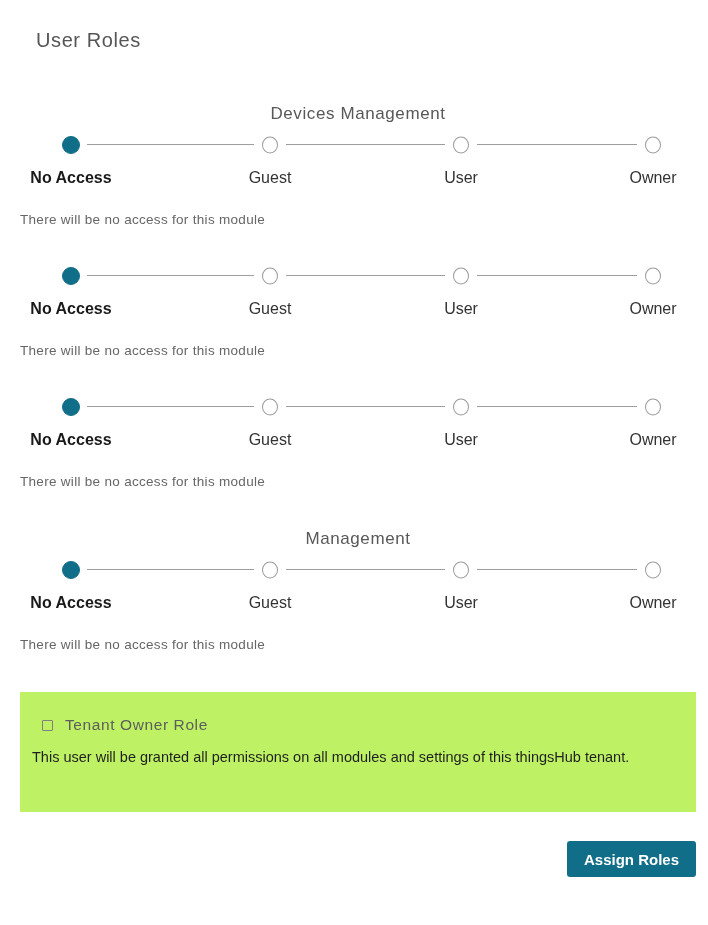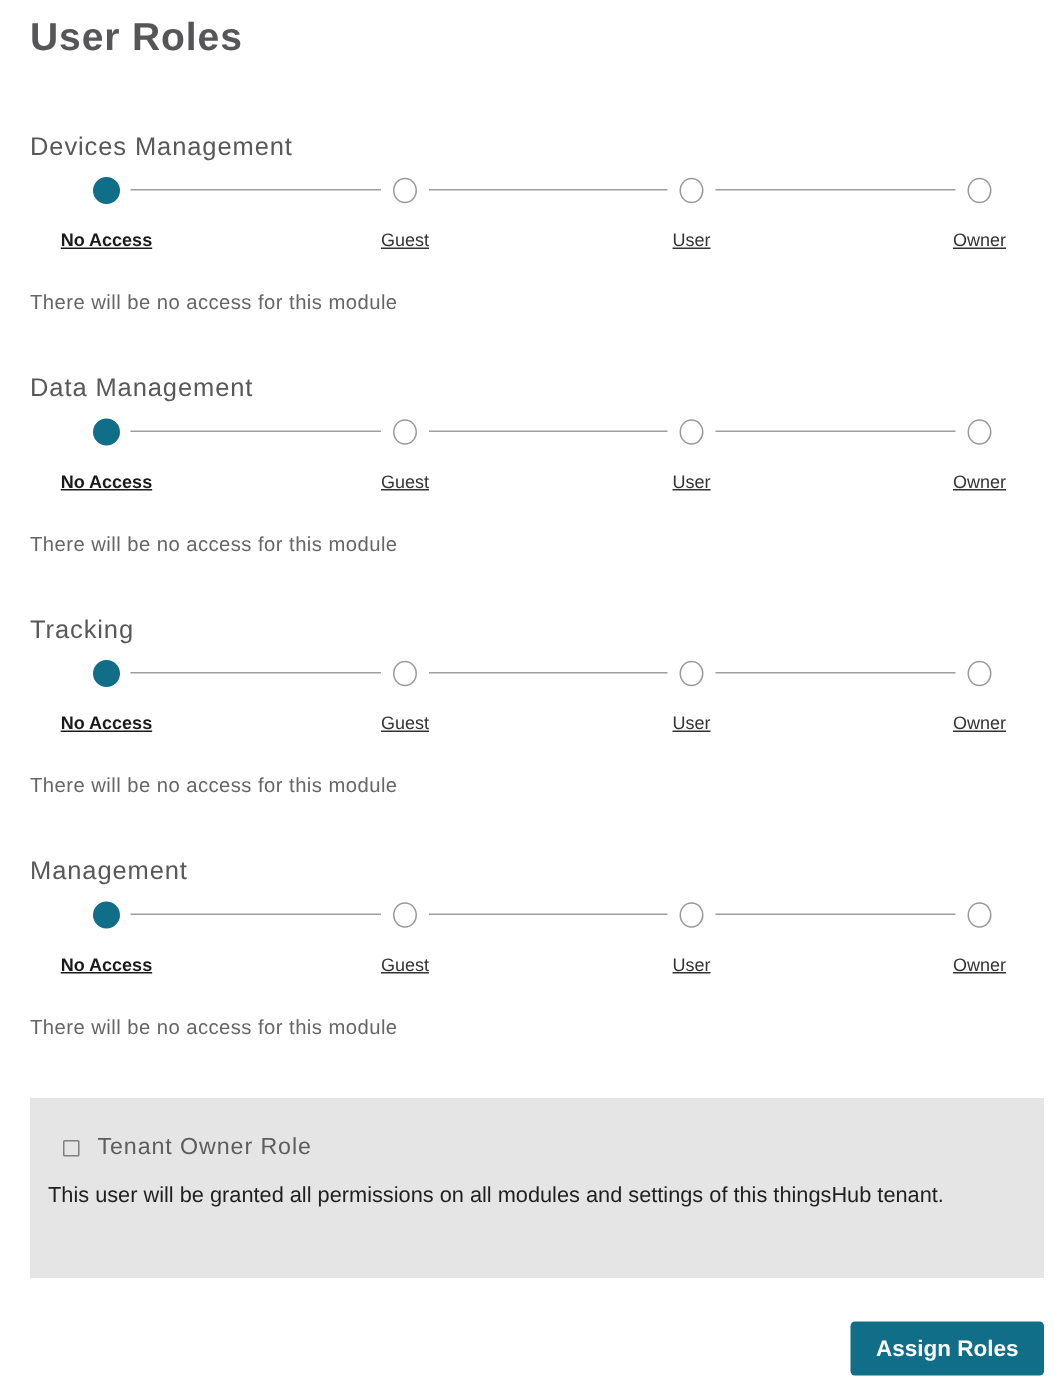--- a/index.html
+++ b/index.html
@@ -8,42 +8,43 @@
     background: #ffffff;
     font-family: "Liberation Sans", sans-serif;
     color: #222;
   }
   .page {
     width: 708px;
     box-sizing: border-box;
     padding: 12px 12px 8px 20px;
   }
   h1.page-title {
-    margin: 0;
-    font-size: 26px;
+    margin: 16px;
+    font-size: 20px;
     line-height: 24px;
-    font-weight: 700;
+    font-weight: 400;
     letter-spacing: 0.6px;
     color: #565658;
   }
   p.subtitle {
     margin: 14px 0 0 0;
     font-size: 14px;
     line-height: 18px;
     color: #1f1f1f;
   }
   #modules { margin-top: 52px; }
   section.module { margin: 0 0 39px 0; }
   h3.module-title {
-    margin: 0;
+    margin: 12px;
     font-size: 17px;
     line-height: 20px;
     font-weight: 400;
     letter-spacing: 0.6px;
     color: #58585a;
+    text-align: center;
   }
   .slider {
     position: relative;
     height: 18px;
     margin-top: 10px;
   }
   .slider .line {
     position: absolute;
     top: 8px;
     height: 0;
@@ -69,39 +70,38 @@
   }
   .labels-row {
     position: relative;
     height: 16px;
     margin-top: 16px;
   }
   .labels-row .role-label {
     position: absolute;
     transform: translateX(-50%);
     white-space: nowrap;
-    font-size: 12px;
+    font-size: 16px;
     line-height: 16px;
     color: #333;
-    text-decoration: underline;
   }
   .labels-row .role-label.selected {
     font-weight: bold;
     color: #1a1a1a;
   }
   p.helper {
     margin: 26px 0 0 0;
     font-size: 13.5px;
     line-height: 16px;
     letter-spacing: 0.3px;
     color: #666;
   }
   .card {
     margin-top: 28px;
-    background: #e5e5e5;
+    background: #bef264;
     box-sizing: border-box;
     padding: 24px 16px 30px 12px;
   }
   .cb-row {
     display: flex;
     align-items: center;
     padding-left: 10px;
     cursor: pointer;
   }
   .checkbox {
@@ -164,41 +164,39 @@
     <div class="labels-row">
           <span class="role-label selected" style="left: 7.54%;">No Access</span>
           <span class="role-label" style="left: 36.98%;">Guest</span>
           <span class="role-label" style="left: 65.24%;">User</span>
           <span class="role-label" style="left: 93.64%;">Owner</span>
         </div>
     <p class="helper">There will be no access for this module</p>
   </section>
 
   <section class="module">
-    <h3 class="module-title">Data Management</h3>
-    <div class="slider">
-          <div class="line" style="left: calc(7.54% + 16px); width: calc(29.44% - 32px);"></div>
-          <div class="line" style="left: calc(36.98% + 16px); width: calc(28.26% - 32px);"></div>
-          <div class="line" style="left: calc(65.24% + 16px); width: calc(28.4% - 32px);"></div>
-          <div class="dot selected" style="left: 7.54%;"></div>
-          <div class="dot" style="left: 36.98%;"></div>
-          <div class="dot" style="left: 65.24%;"></div>
-          <div class="dot" style="left: 93.64%;"></div>
-        </div>
-    <div class="labels-row">
-          <span class="role-label selected" style="left: 7.54%;">No Access</span>
-          <span class="role-label" style="left: 36.98%;">Guest</span>
-          <span class="role-label" style="left: 65.24%;">User</span>
-          <span class="role-label" style="left: 93.64%;">Owner</span>
-        </div>
-    <p class="helper">There will be no access for this module</p>
-  </section>
-
-  <section class="module">
-    <h3 class="module-title">Tracking</h3>
+    <div class="slider">
+          <div class="line" style="left: calc(7.54% + 16px); width: calc(29.44% - 32px);"></div>
+          <div class="line" style="left: calc(36.98% + 16px); width: calc(28.26% - 32px);"></div>
+          <div class="line" style="left: calc(65.24% + 16px); width: calc(28.4% - 32px);"></div>
+          <div class="dot selected" style="left: 7.54%;"></div>
+          <div class="dot" style="left: 36.98%;"></div>
+          <div class="dot" style="left: 65.24%;"></div>
+          <div class="dot" style="left: 93.64%;"></div>
+        </div>
+    <div class="labels-row">
+          <span class="role-label selected" style="left: 7.54%;">No Access</span>
+          <span class="role-label" style="left: 36.98%;">Guest</span>
+          <span class="role-label" style="left: 65.24%;">User</span>
+          <span class="role-label" style="left: 93.64%;">Owner</span>
+        </div>
+    <p class="helper">There will be no access for this module</p>
+  </section>
+
+  <section class="module">
     <div class="slider">
           <div class="line" style="left: calc(7.54% + 16px); width: calc(29.44% - 32px);"></div>
           <div class="line" style="left: calc(36.98% + 16px); width: calc(28.26% - 32px);"></div>
           <div class="line" style="left: calc(65.24% + 16px); width: calc(28.4% - 32px);"></div>
           <div class="dot selected" style="left: 7.54%;"></div>
           <div class="dot" style="left: 36.98%;"></div>
           <div class="dot" style="left: 65.24%;"></div>
           <div class="dot" style="left: 93.64%;"></div>
         </div>
     <div class="labels-row">

